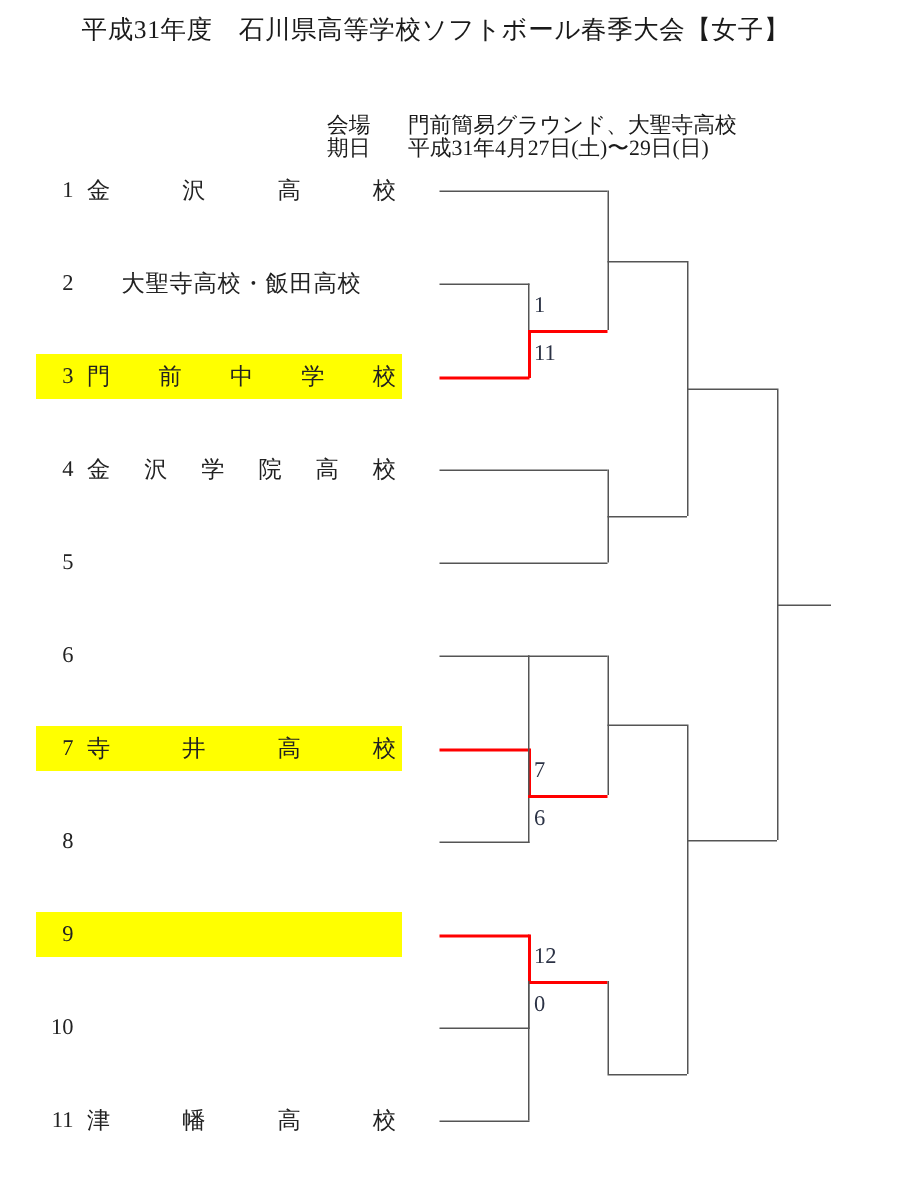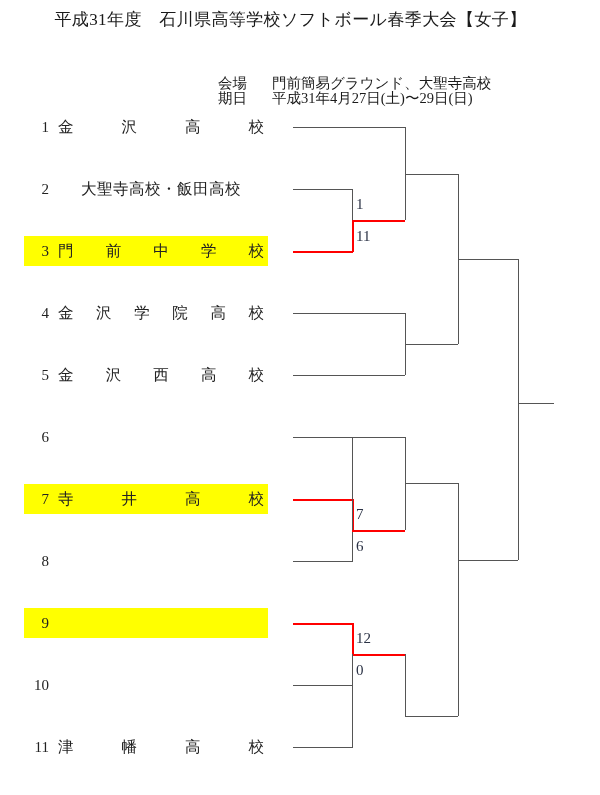--- a/index.html
+++ b/index.html
@@ -152,21 +152,20 @@
     <div class="team-row highlight" style="top: 236px;">
       <span class="team-seed">3</span>
       <span class="team-name">門前中学校</span>
     </div>
     <div class="team-row" style="top: 298px;">
       <span class="team-seed">4</span>
       <span class="team-name">金沢学院高校</span>
     </div>
     <div class="team-row" style="top: 360px;">
       <span class="team-seed">5</span>
-      <span class="team-name">金沢西高校</span>
     </div>
     <div class="team-row" style="top: 422px;">
       <span class="team-seed">6</span>
     </div>
     <div class="team-row highlight" style="top: 484px;">
       <span class="team-seed">7</span>
       <span class="team-name">寺　井　高　校</span>
     </div>
     <div class="team-row" style="top: 546px;">
       <span class="team-seed">8</span>

